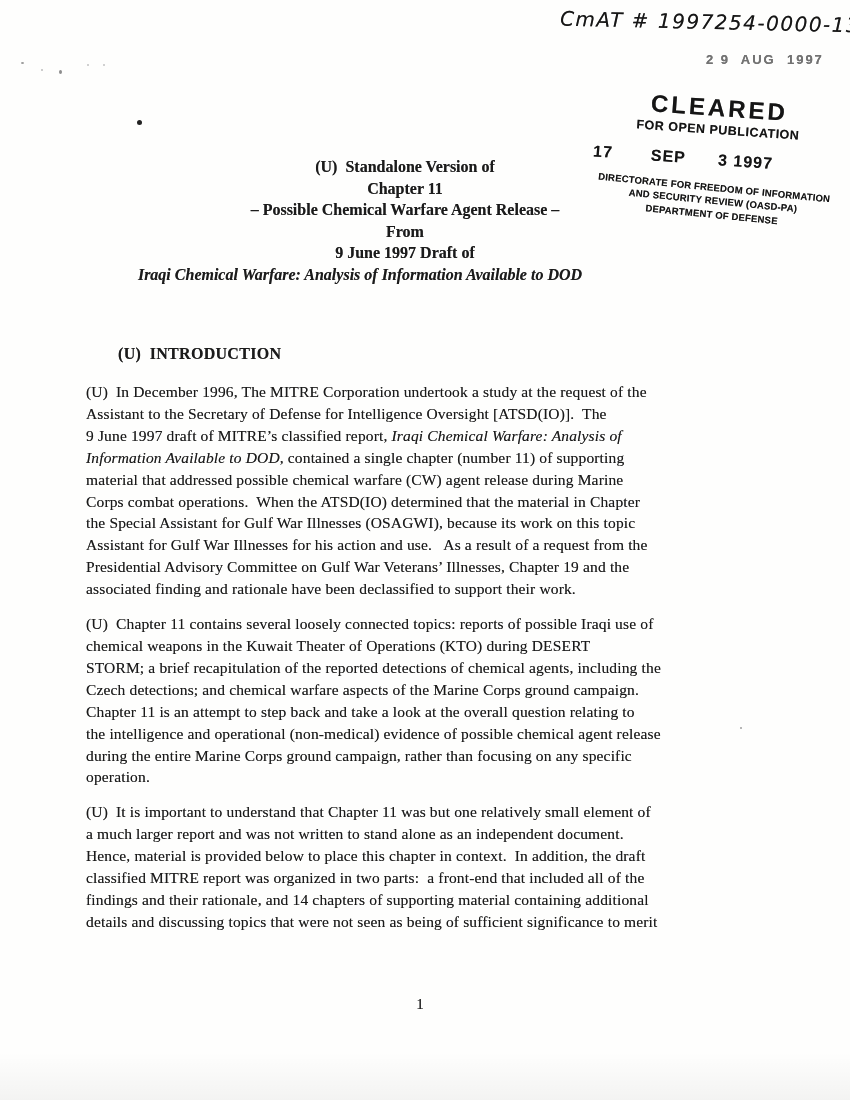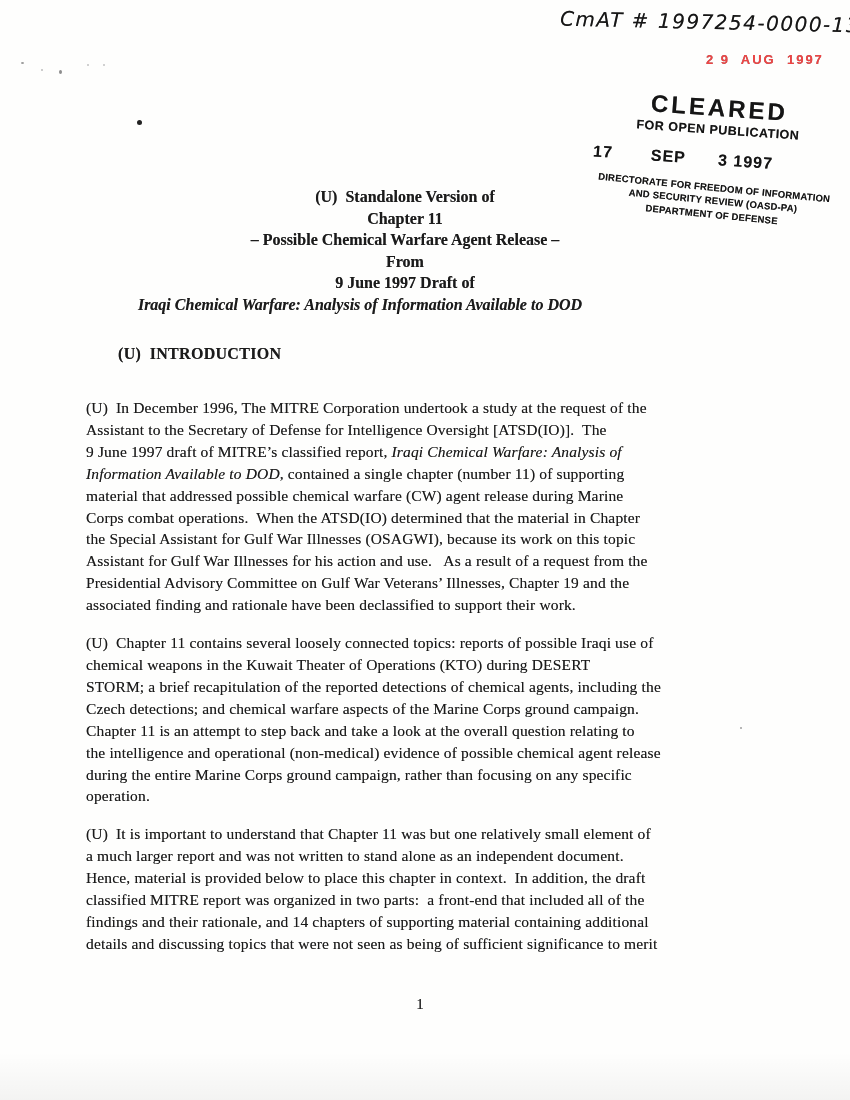--- a/index.html
+++ b/index.html
@@ -21,58 +21,58 @@
     font-style:italic; font-size:20px; letter-spacing:1.5px;
     transform:rotate(1.3deg);
     white-space:pre; color:#161616;
   }
 
   
   .aug-stamp {
     position:absolute; left:706px; top:52px;
     font-family:"Liberation Sans",sans-serif;
     font-weight:700; font-size:13px; letter-spacing:2px;
-    white-space:pre; color:#ef4444;
+    white-space:pre; color:#737373;
   }
 
   
   .cleared-stamp {
     position:absolute; left:583px; top:94px; width:266px;
     transform:rotate(4deg);
     font-family:"Liberation Sans",sans-serif;
     font-weight:700; text-align:center; color:#151515;
   }
   .cs-title   { font-size:24px; letter-spacing:3px; }
   .cs-sub     { font-size:12.5px; letter-spacing:0.5px; margin-top:1px; }
   .cs-date    { font-size:16px; margin-top:14px; text-align:left; padding-left:10px; white-space:pre; letter-spacing:1px; }
   .cs-org     { margin-top:12px; font-size:9.5px; line-height:1.4; letter-spacing:0.2px; transform:rotate(1.6deg); }
 
   
   .title-block {
-    position:absolute; left:85px; top:186px; width:640px;
+    position:absolute; left:85px; top:156px; width:640px;
     text-align:center; font-weight:700;
     font-size:16px; line-height:21.5px;
     white-space:pre;
   }
   .title-block .t-line:last-child { font-style:italic; padding-right:90px; }
 
   
   .heading {
     position:absolute; left:86px; top:345px;
     font-size:16px; font-weight:700; letter-spacing:0.3px;
     white-space:pre;
     margin-left:32px;
   }
 
   
   .body-text {
     position:absolute; left:86px; top:381px; width:680px;
     font-size:15.5px; line-height:21.9px; letter-spacing:0.15px;
   }
-  .paragraph { margin:16px 0 13px 0; }
+  .paragraph { margin:0 0 13px 0; }
   .line { white-space:pre; }
   .italic { font-style:italic; }
 
   
   .page-number {
     position:absolute; left:0; top:996px; width:840px;
     text-align:center; font-size:15px;
   }
 
   

